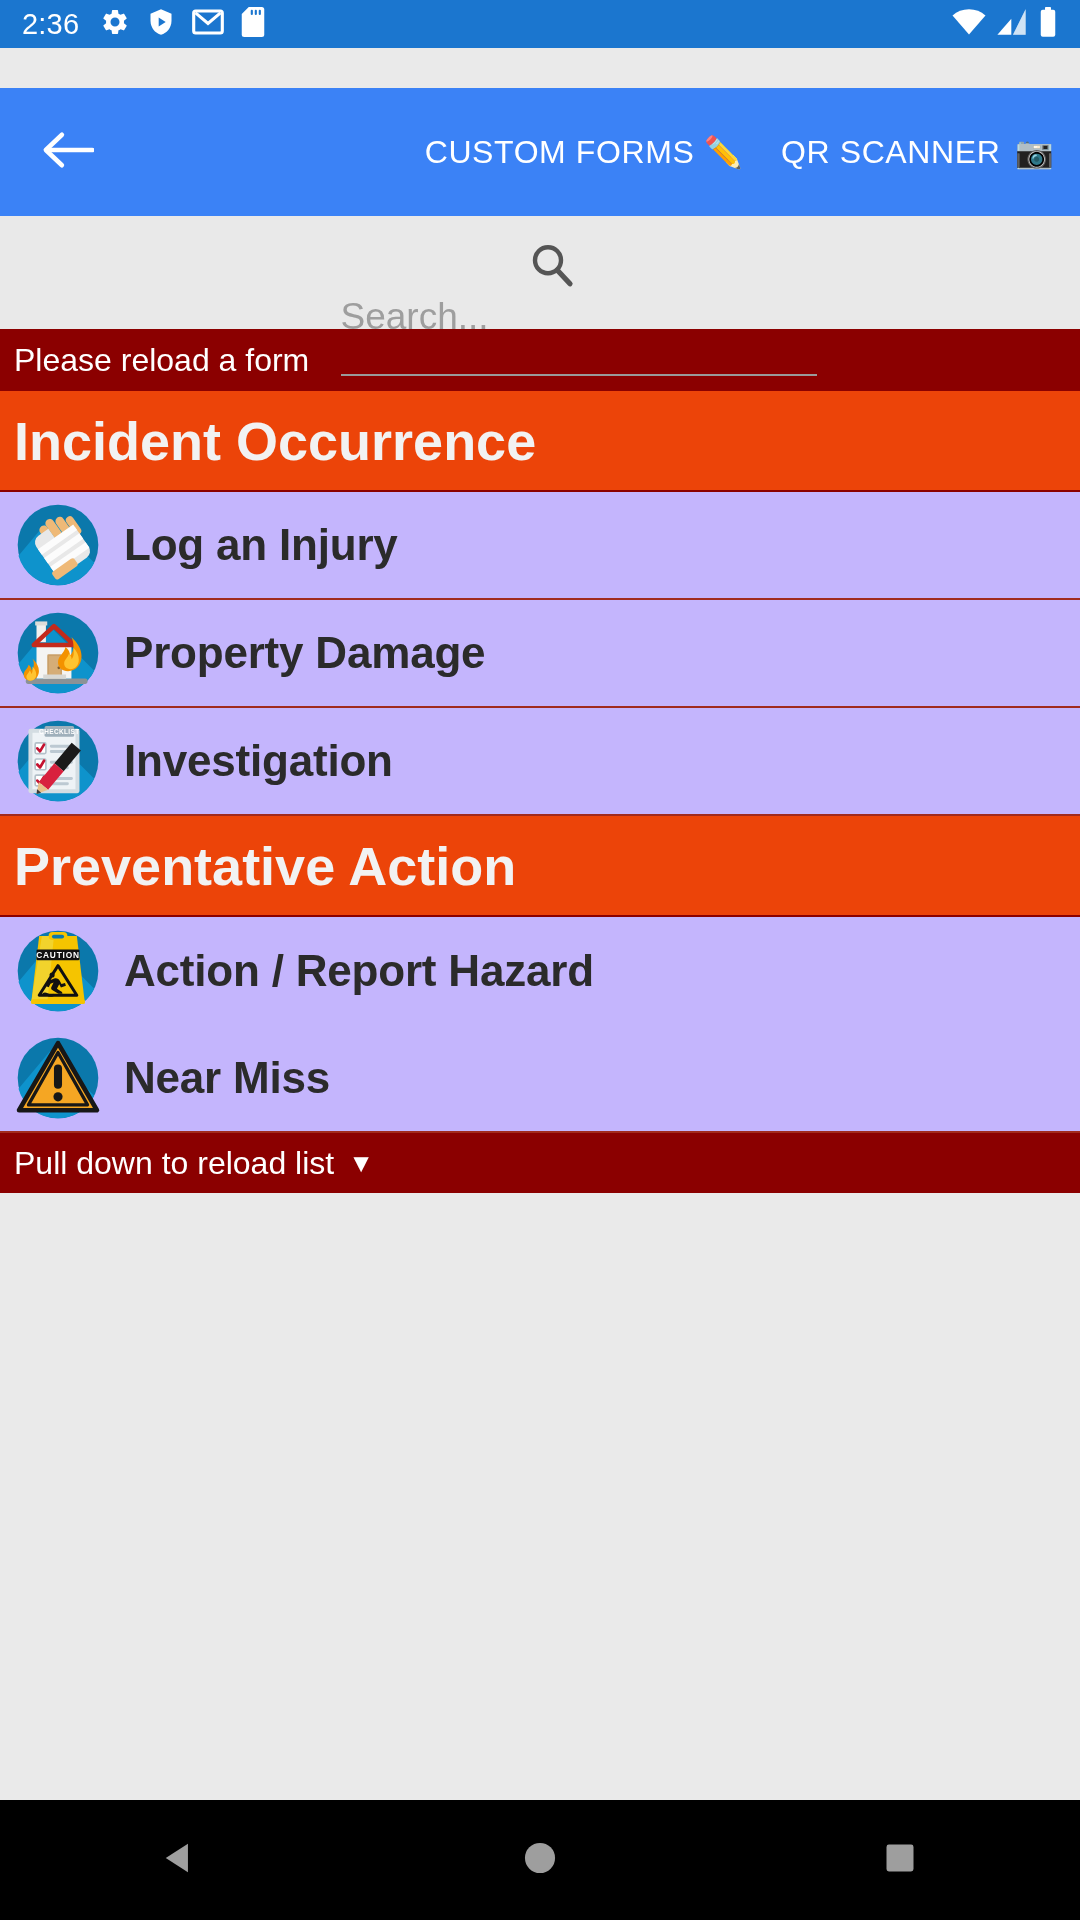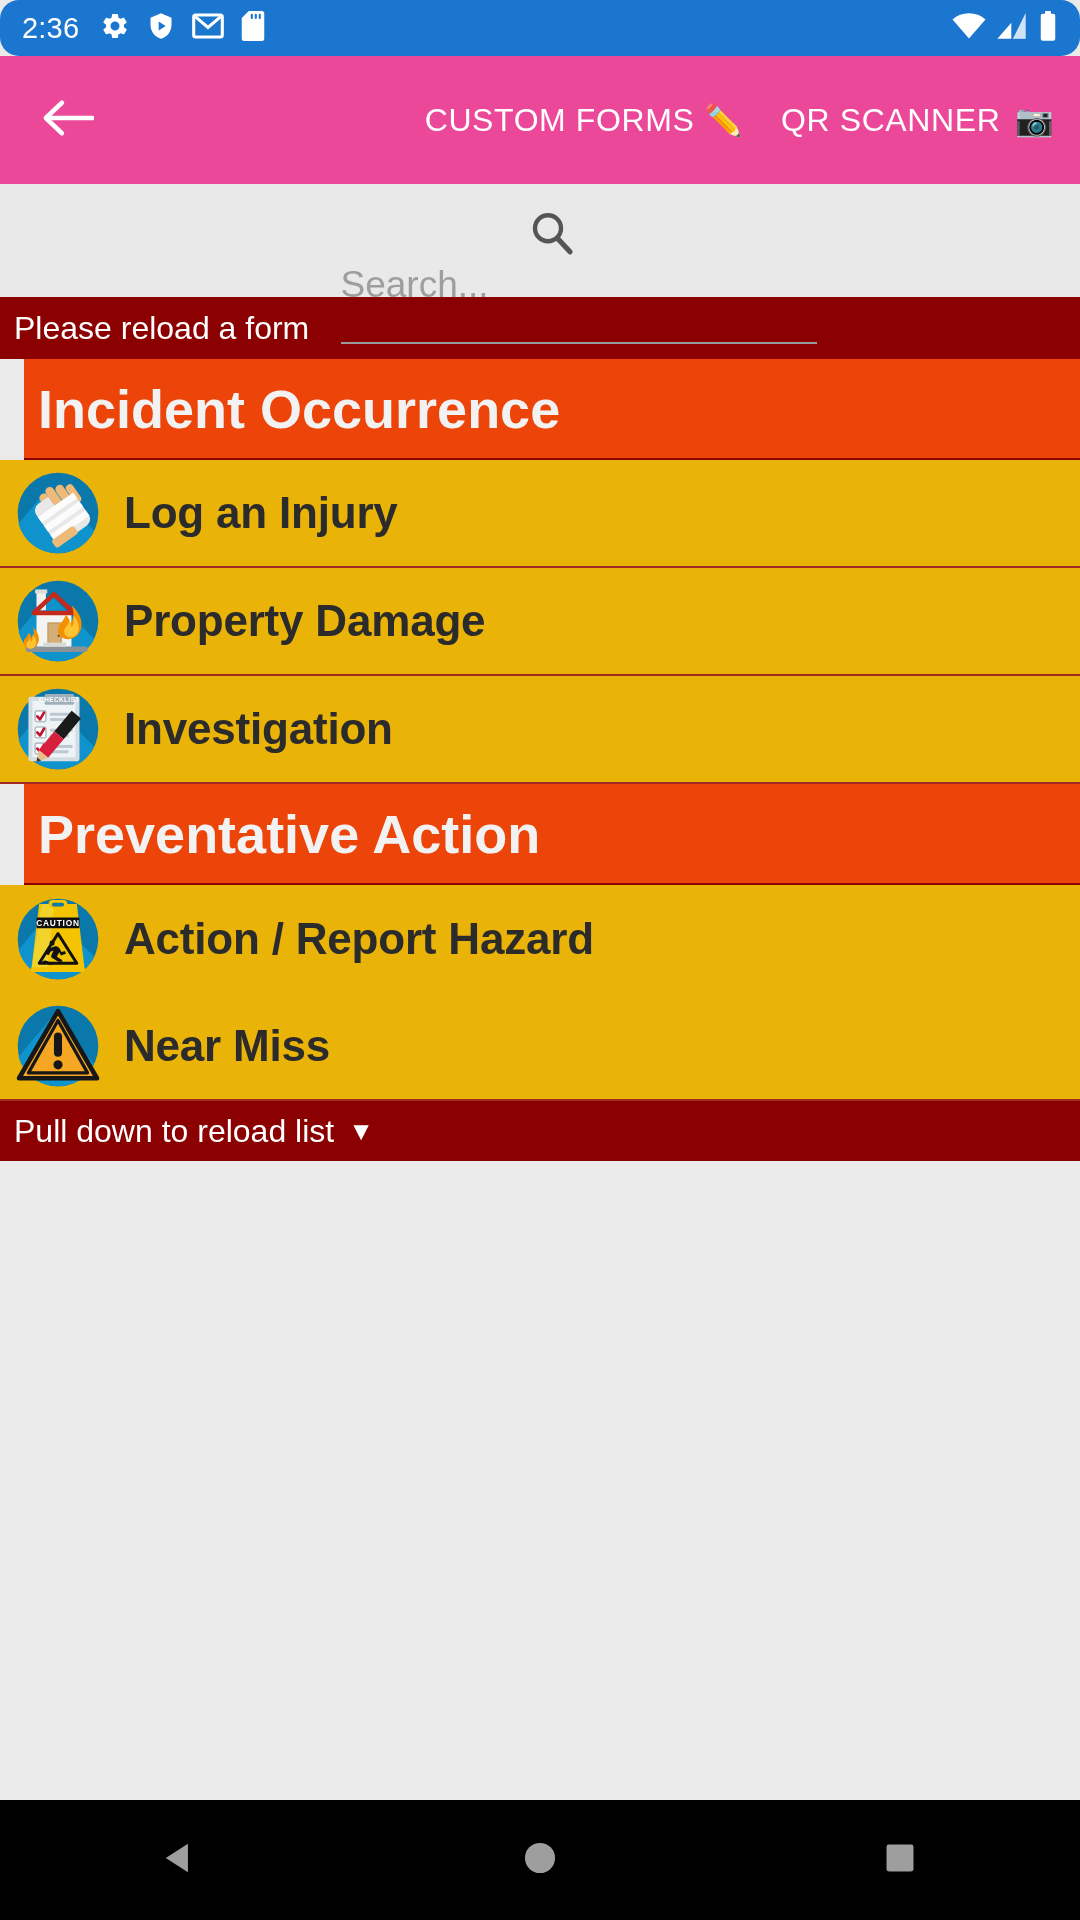--- a/index.html
+++ b/index.html
@@ -16,27 +16,26 @@
     position: relative;
     width: 1080px;
     height: 1920px;
     background: #eaeaea;
     display: flex;
     flex-direction: column;
   }
 
   
   .status-bar {
-    height: 56px;
+    height: 48px;
     background: #1b76cf;
     display: flex;
     align-items: center;
     padding: 0 22px;
     flex: 0 0 auto;
-    border-radius: 19px;
   }
   .status-left {
     display: flex;
     align-items: center;
     gap: 17px;
   }
   .status-clock {
     color: #ffffff;
     font-size: 29px;
     font-weight: 400;
@@ -48,25 +47,26 @@
     margin-left: auto;
     display: flex;
     align-items: center;
     gap: 11px;
   }
   .sico { display: block; }
 
   
   .app-bar {
     height: 128px;
-    background: #ec4899;
+    background: #3b82f6;
     display: flex;
     align-items: center;
     padding: 0 26px 0 36px;
     flex: 0 0 auto;
+    margin-top: 40px;
   }
   .back-btn {
     width: 64px;
     height: 64px;
     display: flex;
     align-items: center;
     justify-content: center;
     flex: 0 0 auto;
   }
   .app-bar-spacer { flex: 1 1 auto; }
@@ -150,26 +150,25 @@
     background: #ec4409;
     color: #f2f2f2;
     font-size: 54px;
     font-weight: bold;
     display: flex;
     align-items: center;
     padding: 0 14px;
     height: 101px;
     flex: 0 0 auto;
     border-bottom: 2px solid #8b0000;
-    margin-left: 24px;
   }
 
   
   .form-row {
-    background: #eab308;
+    background: #c4b5fd;
     height: 108px;
     display: flex;
     align-items: center;
     padding: 0 14px;
     flex: 0 0 auto;
     border-bottom: 2px solid #a12b1e;
   }
   .form-row.last { border-bottom: none; }
   .row-icon {
     width: 88px;

